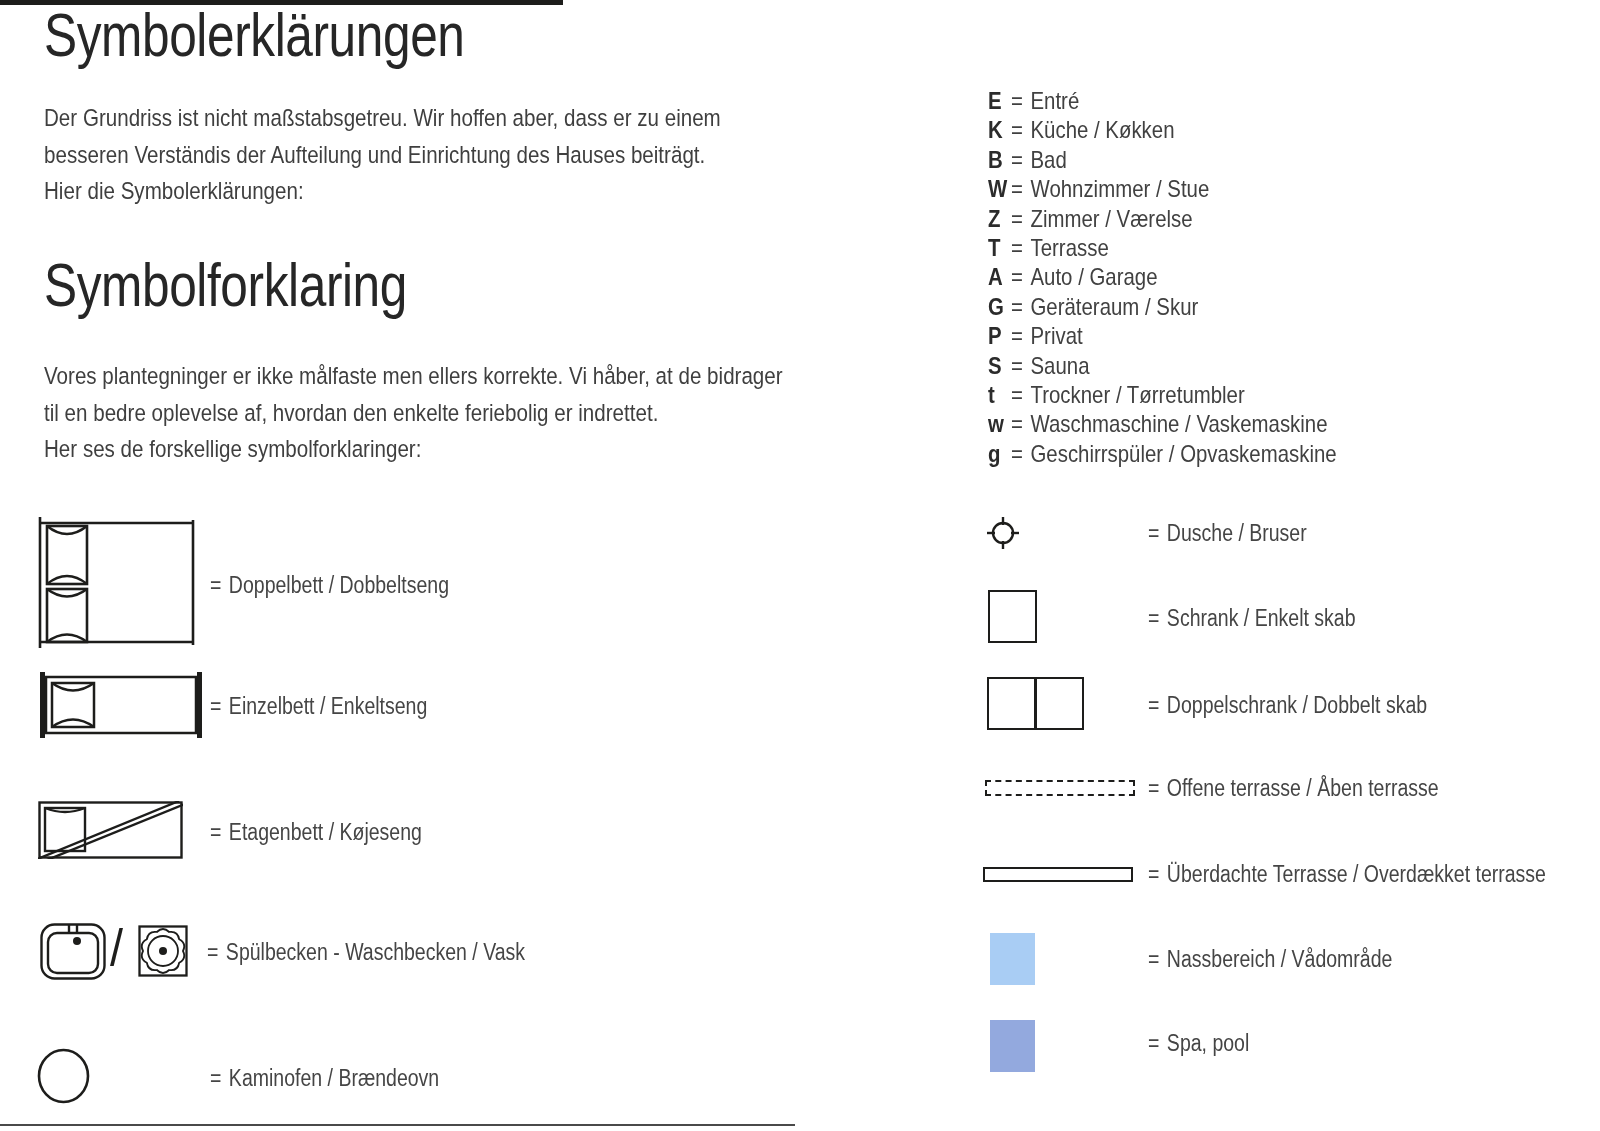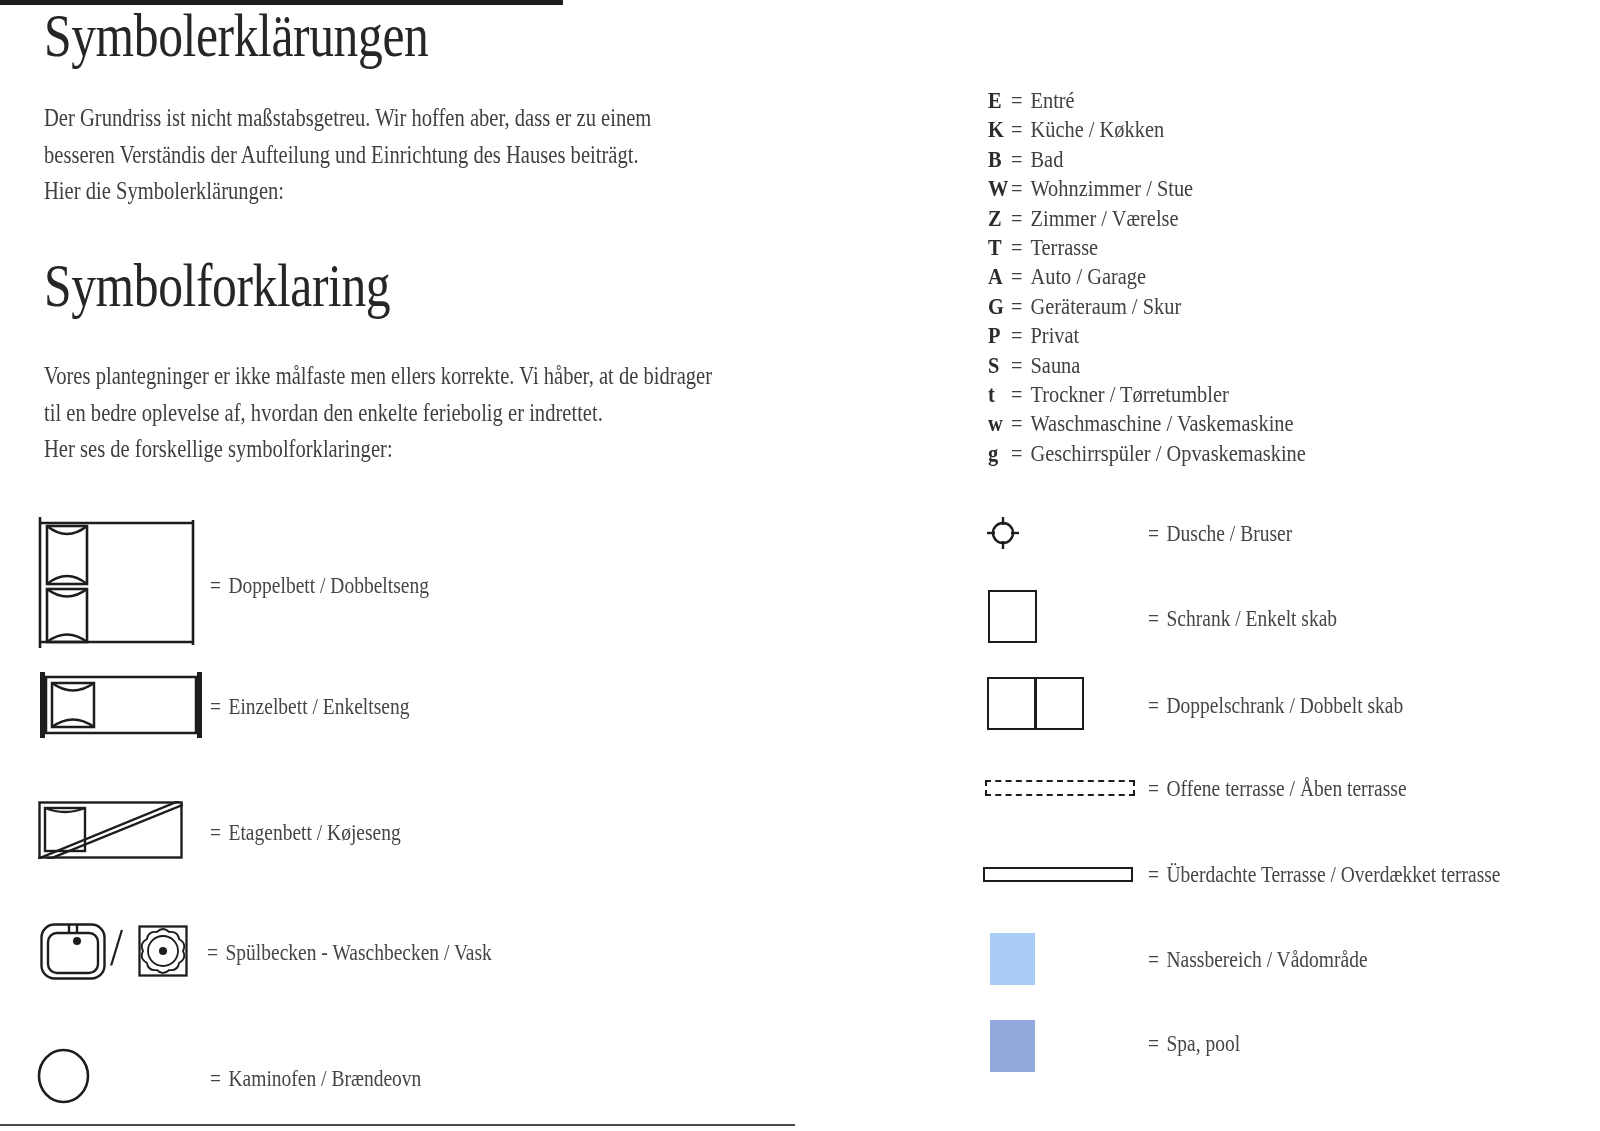--- a/index.html
+++ b/index.html
@@ -1,18 +1,18 @@
 <!DOCTYPE html>
 <html><head>
 <meta charset="utf-8">
 <style>
   html,body{margin:0;padding:0;background:#ffffff;}
   .page{
     position:relative;width:1600px;height:1131px;background:#ffffff;
-    font-family:Liberation Serif, serif;color:#3f3f3f;overflow:hidden;
+    font-family:Liberation Sans, sans-serif;color:#3f3f3f;overflow:hidden;
   }
   .topbar{position:absolute;left:0;top:0;width:563px;height:5px;background:#1d1d1b;}
   .bottomline{position:absolute;left:0;top:1124px;width:795px;height:2px;background:#4a4a4a;}
 
   .title{
     position:absolute;left:44px;font-size:62px;line-height:64px;font-weight:400;
     color:#262626;transform:scaleX(0.80);transform-origin:0 0;white-space:nowrap;
     letter-spacing:-0.5px;
   }
   .para{

